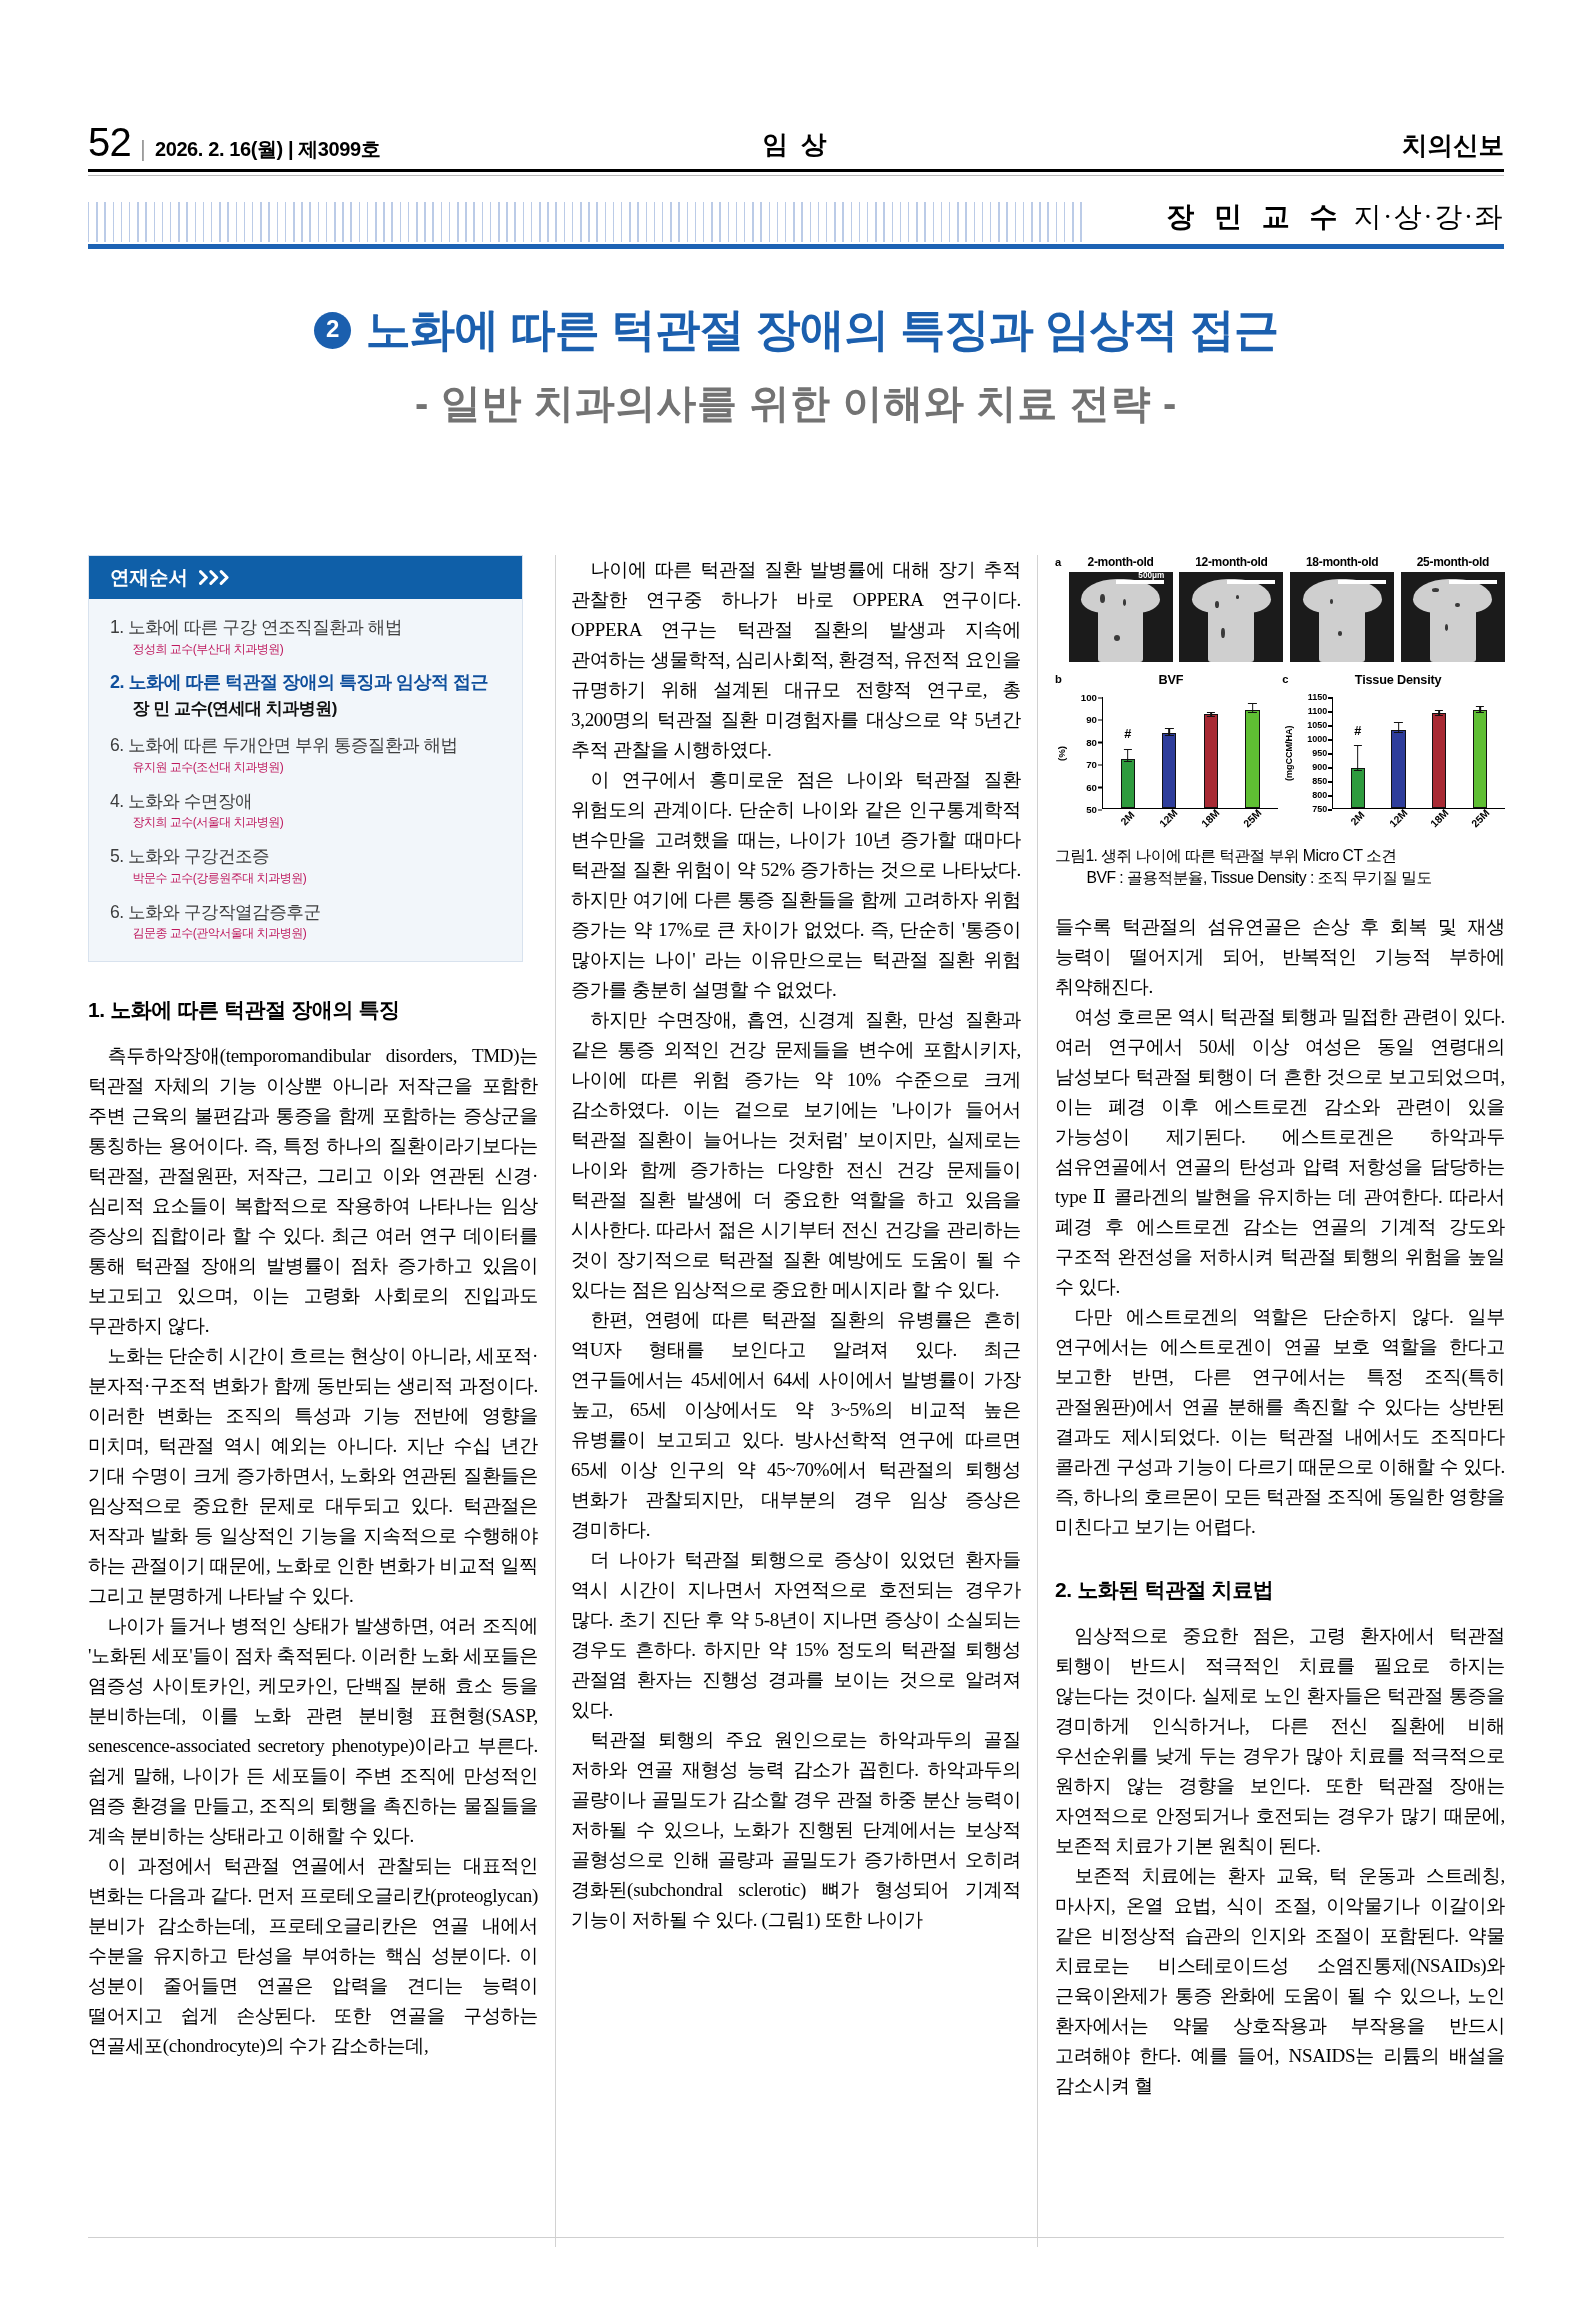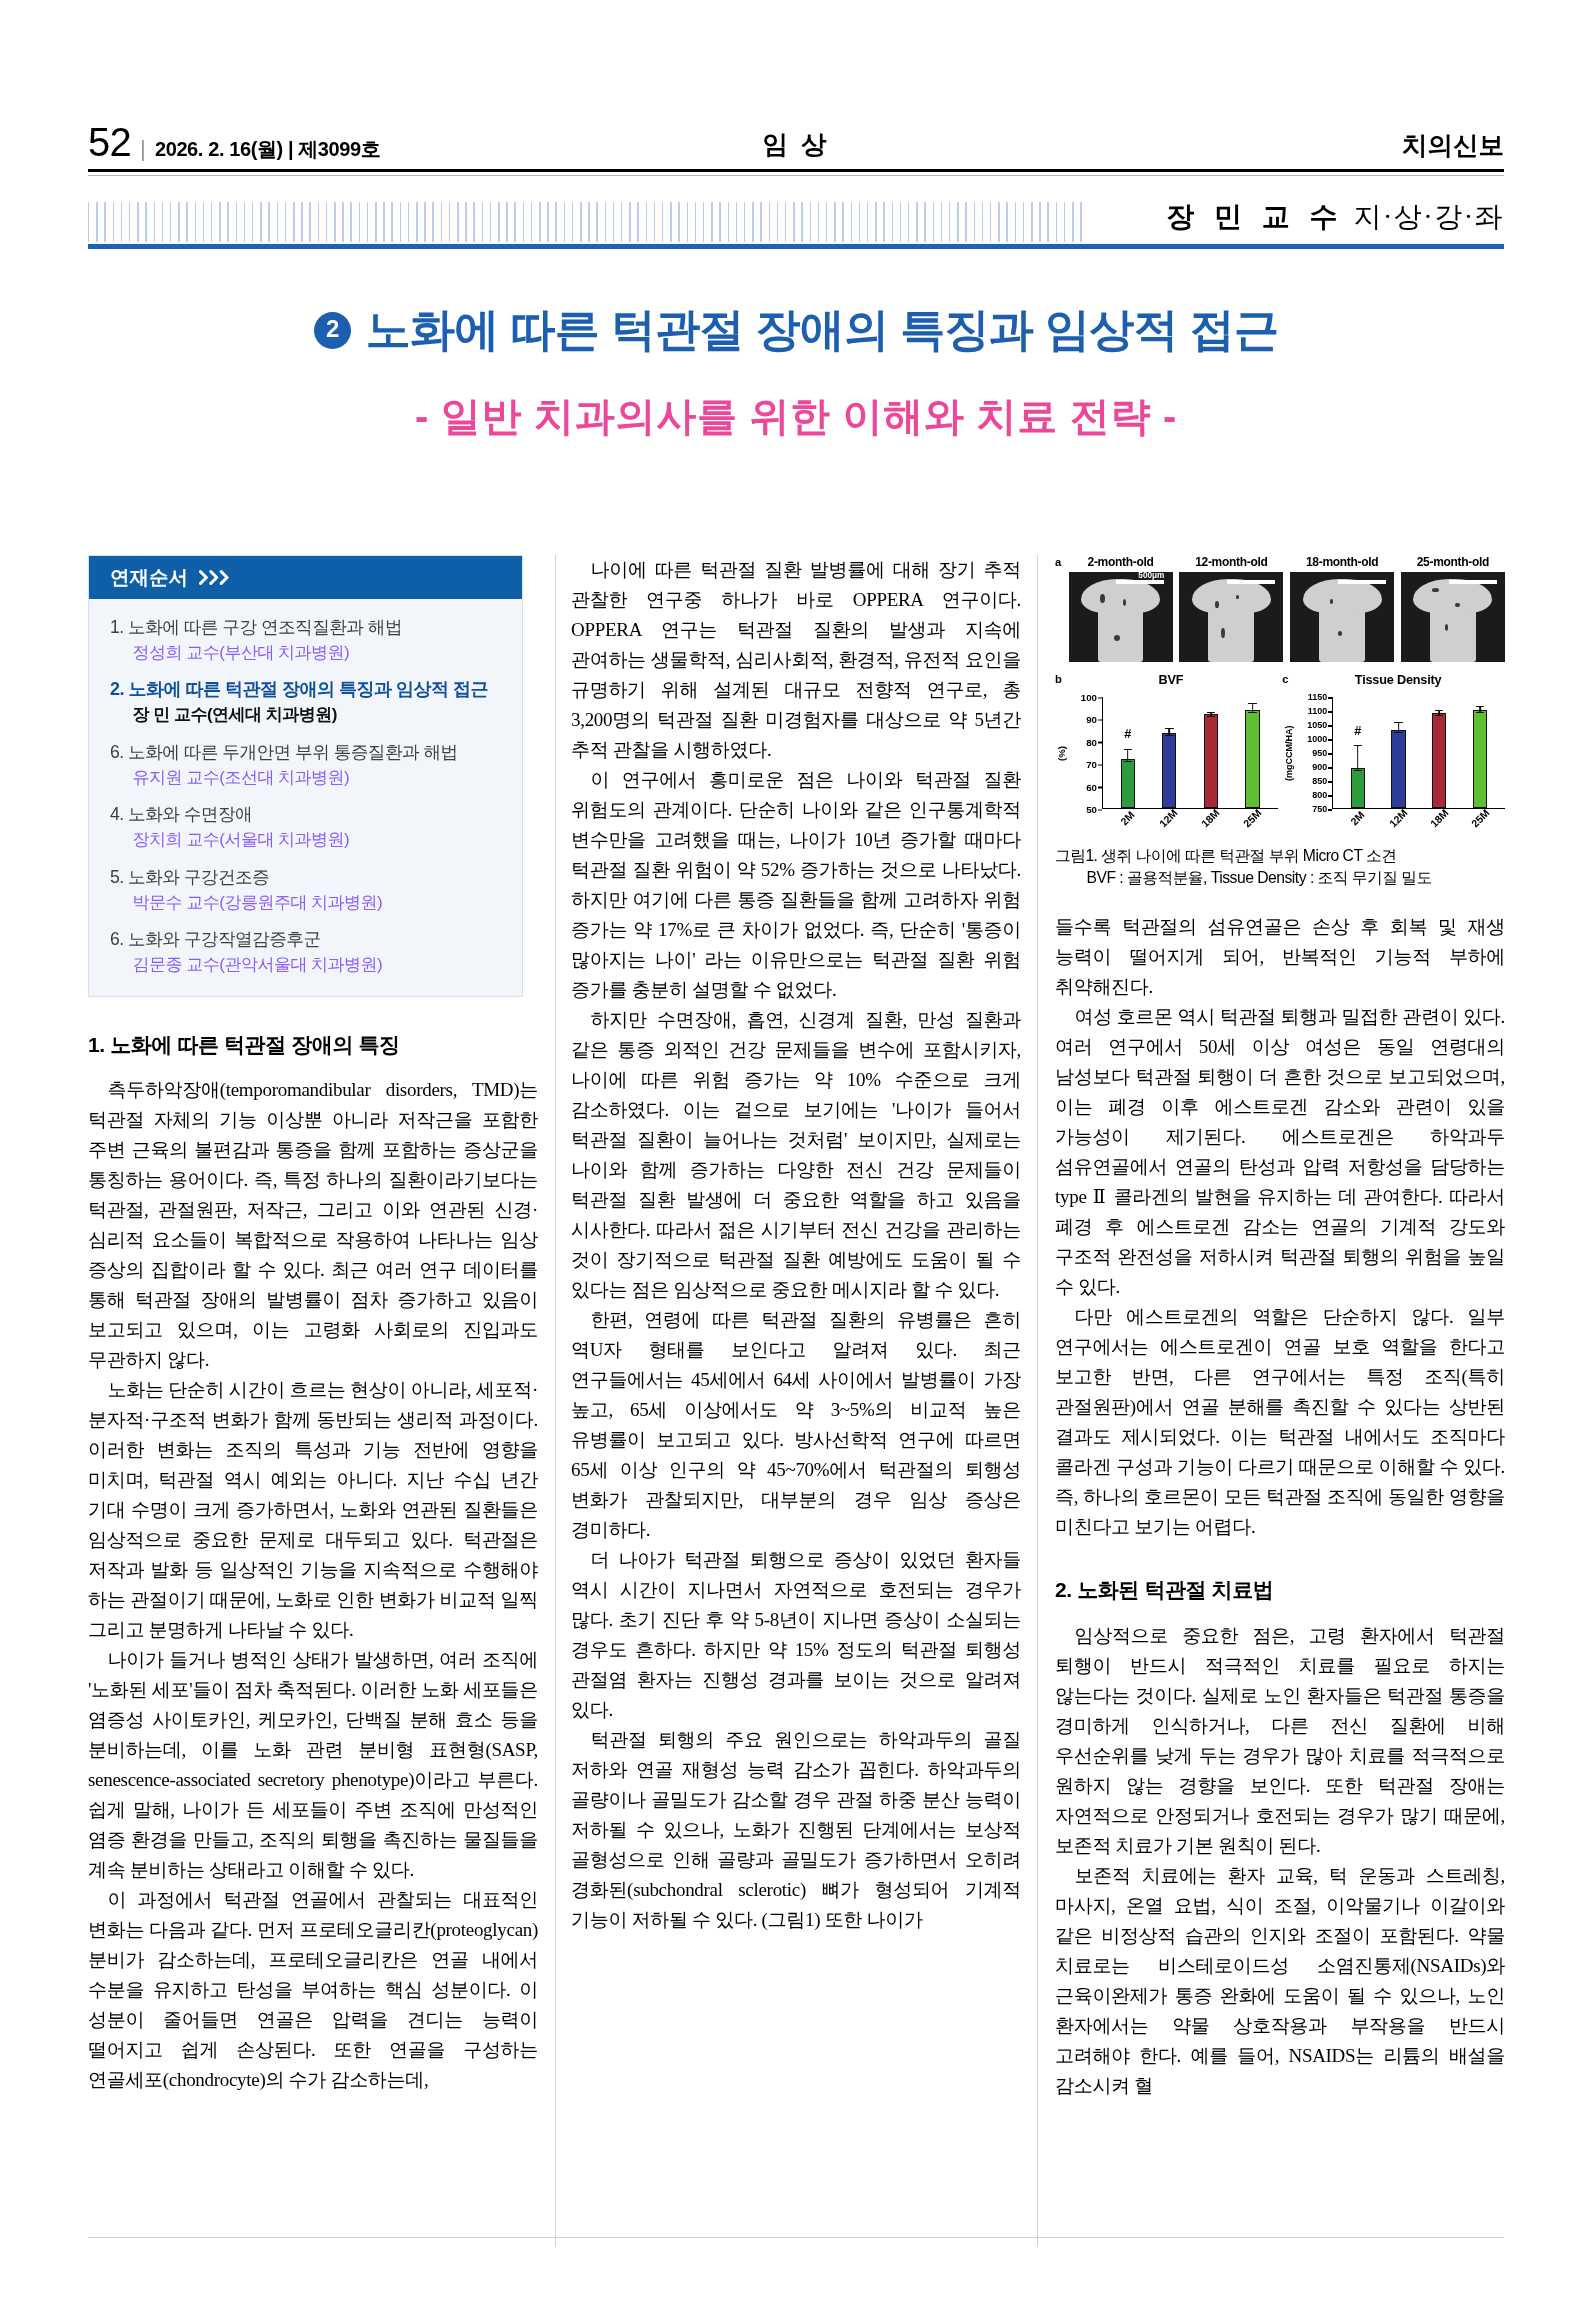--- a/index.html
+++ b/index.html
@@ -82,23 +82,23 @@
     display:flex; justify-content:center; align-items:center; gap:15px;
   }
   .num-badge {
     display:inline-flex; align-items:center; justify-content:center;
     width: 37px; height: 37px; border-radius: 50%;
     background: #1b5fae; color:#fff;
     font-size: 24px; font-weight:700; font-family:"Liberation Sans",sans-serif;
     line-height:1; padding-bottom:2.2px;
   }
   .title-sub {
-    margin-top: 29px;
-    font-family:"Liberation Sans", sans-serif;
-    font-size: 40px; font-weight: 700; color:#ec4899; letter-spacing: 0.7px;
+    margin-top: 16px;
+    font-family:"Liberation Sans", sans-serif;
+    font-size: 40px; font-weight: 700; color:#737373; letter-spacing: 0.7px;
   }
 
   
   .col { position:absolute; top:555px; width: 450px; }
   .col1 { left: 88px; }
   .col2 { left: 571px; }
   .col3 { left: 1055px; }
 
   .vrule {
     position:absolute; top:555px; width:0; height: 1692px;
@@ -149,21 +149,21 @@
   .series-list { padding: 16.5px 19.5px 18px 21px; }
   .series-item { margin-bottom: 14.2px; }
   .series-item:last-child { margin-bottom: 1.5px; }
   .si-title {
     font-family:"Liberation Sans", sans-serif;
     font-size: 17.6px; color:#3d3d3d; letter-spacing:-0.5px; line-height:1.32;
     word-break: keep-all;
   }
   .si-author {
     font-family:"Liberation Sans", sans-serif;
-    font-size: 17px; color:#8b5cf6; letter-spacing:-0.5px;
+    font-size: 12px; color:#be185d; letter-spacing:-0.5px;
     padding-left: 22.5px; line-height:1.38; margin-top:1.5px;
     word-break: keep-all;
   }
   .series-item.current .si-title { color:#0f4f9c; font-weight:700; font-size:18px; }
   .series-item.current .si-author { color:#111; font-weight:700; font-size:17px; }
 
   
   .figure { width: 450px; margin-bottom: 22.5px; }
   .fig-box { width: 450px; }
   .fig-panel-a { display:flex; align-items:flex-start; gap:4.5px; }

